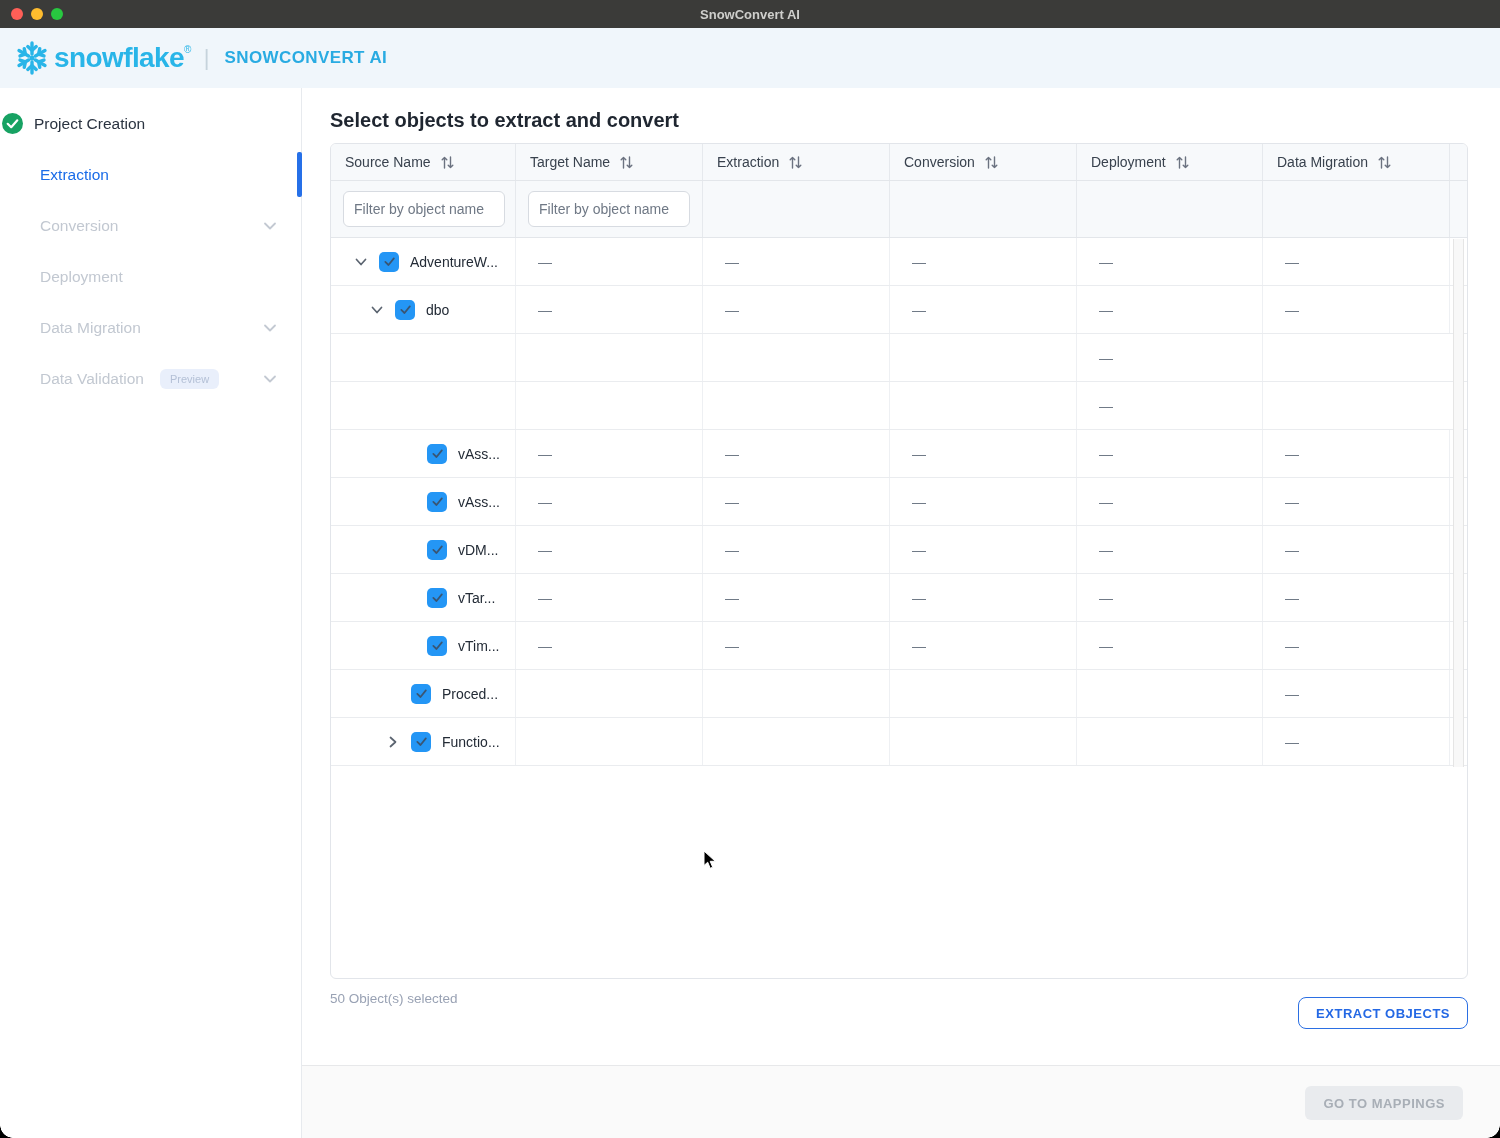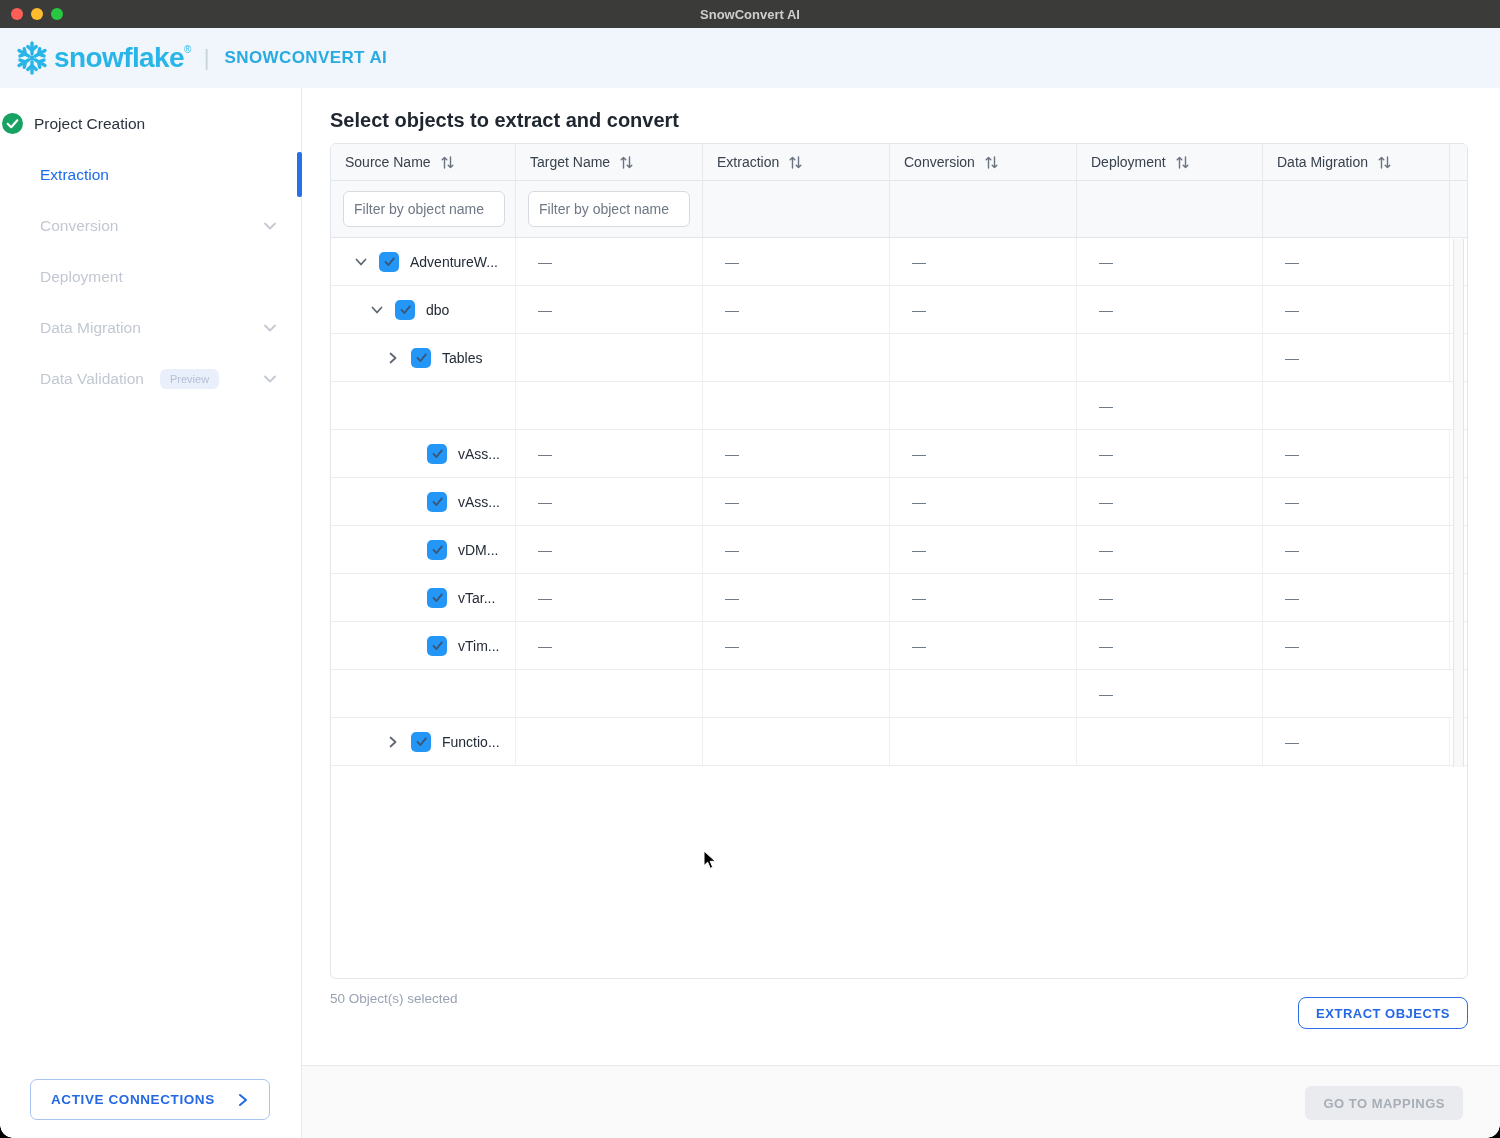--- a/index.html
+++ b/index.html
@@ -151,26 +151,20 @@
         </svg>
       </div>
       <div class="nav-item">
         <span>Data Validation</span>
         <span class="badge">Preview</span>
         <svg class="nav-chevron" width="14" height="12" viewBox="0 0 14 12">
           <polyline points="2,3.5 7,8.5 12,3.5" fill="none" stroke="#c3c9d2" stroke-width="1.8" stroke-linecap="round" stroke-linejoin="round"></polyline>
         </svg>
       </div>
     </div>
-    <button class="active-conn-btn">
-      <span>ACTIVE CONNECTIONS</span>
-      <svg width="12" height="14" viewBox="0 0 12 14">
-        <polyline points="3,2 9,7 3,12" fill="none" stroke="#2468e4" stroke-width="2" stroke-linecap="round" stroke-linejoin="round"></polyline>
-      </svg>
-    </button>
   </div>
 
   <div class="main">
     <div class="page-title">Select objects to extract and convert</div>
 
     <div class="table-card">
       <div class="thead grid" id="thead-grid">
           <div class="th">
             <span>Source Name</span>
             <svg class="sort-icon" width="15" height="15" viewBox="0 0 15 15">
@@ -273,127 +267,123 @@
               </span>
               <span class="row-label">dbo</span>
             </div>
             <div class="cell dash-cell">—</div>
             <div class="cell dash-cell">—</div>
             <div class="cell dash-cell">—</div>
             <div class="cell dash-cell">—</div>
             <div class="cell dash-cell">—</div>
           </div>
           <div class="trow grid">
+            <div class="cell dash-cell"></div>
+            <div class="cell dash-cell"></div>
+            <div class="cell dash-cell"></div>
+            <div class="cell dash-cell"></div>
+            <div class="cell dash-cell">—</div>
+          </div>
+          <div class="trow grid">
+            <div class="cell dash-cell"></div>
+            <div class="cell dash-cell"></div>
+            <div class="cell dash-cell"></div>
+            <div class="cell dash-cell"></div>
+            <div class="cell dash-cell">—</div>
+          </div>
+          <div class="trow grid">
+            <div class="cell" style="padding-left:70px">
+              <span class="expander"></span>
+              <span class="cbox">
+                <svg width="15" height="15" viewBox="0 0 18 18">
+                  <polyline points="4,9.5 7.8,13.2 14.2,5.2" fill="none" stroke="#3e4a5c" stroke-width="2.1" stroke-linecap="round" stroke-linejoin="round" opacity="0.85"></polyline>
+                </svg>
+              </span>
+              <span class="row-label">vAss...</span>
+            </div>
+            <div class="cell dash-cell">—</div>
+            <div class="cell dash-cell">—</div>
+            <div class="cell dash-cell">—</div>
+            <div class="cell dash-cell">—</div>
+            <div class="cell dash-cell">—</div>
+          </div>
+          <div class="trow grid">
+            <div class="cell" style="padding-left:70px">
+              <span class="expander"></span>
+              <span class="cbox">
+                <svg width="15" height="15" viewBox="0 0 18 18">
+                  <polyline points="4,9.5 7.8,13.2 14.2,5.2" fill="none" stroke="#3e4a5c" stroke-width="2.1" stroke-linecap="round" stroke-linejoin="round" opacity="0.85"></polyline>
+                </svg>
+              </span>
+              <span class="row-label">vAss...</span>
+            </div>
+            <div class="cell dash-cell">—</div>
+            <div class="cell dash-cell">—</div>
+            <div class="cell dash-cell">—</div>
+            <div class="cell dash-cell">—</div>
+            <div class="cell dash-cell">—</div>
+          </div>
+          <div class="trow grid">
+            <div class="cell" style="padding-left:70px">
+              <span class="expander"></span>
+              <span class="cbox">
+                <svg width="15" height="15" viewBox="0 0 18 18">
+                  <polyline points="4,9.5 7.8,13.2 14.2,5.2" fill="none" stroke="#3e4a5c" stroke-width="2.1" stroke-linecap="round" stroke-linejoin="round" opacity="0.85"></polyline>
+                </svg>
+              </span>
+              <span class="row-label">vDM...</span>
+            </div>
+            <div class="cell dash-cell">—</div>
+            <div class="cell dash-cell">—</div>
+            <div class="cell dash-cell">—</div>
+            <div class="cell dash-cell">—</div>
+            <div class="cell dash-cell">—</div>
+          </div>
+          <div class="trow grid">
+            <div class="cell" style="padding-left:70px">
+              <span class="expander"></span>
+              <span class="cbox">
+                <svg width="15" height="15" viewBox="0 0 18 18">
+                  <polyline points="4,9.5 7.8,13.2 14.2,5.2" fill="none" stroke="#3e4a5c" stroke-width="2.1" stroke-linecap="round" stroke-linejoin="round" opacity="0.85"></polyline>
+                </svg>
+              </span>
+              <span class="row-label">vTar...</span>
+            </div>
+            <div class="cell dash-cell">—</div>
+            <div class="cell dash-cell">—</div>
+            <div class="cell dash-cell">—</div>
+            <div class="cell dash-cell">—</div>
+            <div class="cell dash-cell">—</div>
+          </div>
+          <div class="trow grid">
+            <div class="cell" style="padding-left:70px">
+              <span class="expander"></span>
+              <span class="cbox">
+                <svg width="15" height="15" viewBox="0 0 18 18">
+                  <polyline points="4,9.5 7.8,13.2 14.2,5.2" fill="none" stroke="#3e4a5c" stroke-width="2.1" stroke-linecap="round" stroke-linejoin="round" opacity="0.85"></polyline>
+                </svg>
+              </span>
+              <span class="row-label">vTim...</span>
+            </div>
+            <div class="cell dash-cell">—</div>
+            <div class="cell dash-cell">—</div>
+            <div class="cell dash-cell">—</div>
+            <div class="cell dash-cell">—</div>
+            <div class="cell dash-cell">—</div>
+          </div>
+          <div class="trow grid">
             <div class="cell" style="padding-left:54px">
-              <button class="expander">
-                <svg width="14" height="14" viewBox="0 0 14 14">
-                  <polyline points="4.5,2.5 9.5,7 4.5,11.5" fill="none" stroke="#5b6470" stroke-width="1.7" stroke-linecap="round" stroke-linejoin="round"></polyline>
-                </svg>
-              </button>
-              <span class="cbox">
-                <svg width="15" height="15" viewBox="0 0 18 18">
-                  <polyline points="4,9.5 7.8,13.2 14.2,5.2" fill="none" stroke="#3e4a5c" stroke-width="2.1" stroke-linecap="round" stroke-linejoin="round" opacity="0.85"></polyline>
-                </svg>
-              </span>
-              <span class="row-label">Tables</span>
-            </div>
-            <div class="cell dash-cell"></div>
-            <div class="cell dash-cell"></div>
-            <div class="cell dash-cell"></div>
-            <div class="cell dash-cell"></div>
-            <div class="cell dash-cell">—</div>
-          </div>
-          <div class="trow grid">
-            <div class="cell dash-cell"></div>
-            <div class="cell dash-cell"></div>
-            <div class="cell dash-cell"></div>
-            <div class="cell dash-cell"></div>
-            <div class="cell dash-cell">—</div>
-          </div>
-          <div class="trow grid">
-            <div class="cell" style="padding-left:70px">
-              <span class="expander"></span>
-              <span class="cbox">
-                <svg width="15" height="15" viewBox="0 0 18 18">
-                  <polyline points="4,9.5 7.8,13.2 14.2,5.2" fill="none" stroke="#3e4a5c" stroke-width="2.1" stroke-linecap="round" stroke-linejoin="round" opacity="0.85"></polyline>
-                </svg>
-              </span>
-              <span class="row-label">vAss...</span>
-            </div>
-            <div class="cell dash-cell">—</div>
-            <div class="cell dash-cell">—</div>
-            <div class="cell dash-cell">—</div>
-            <div class="cell dash-cell">—</div>
-            <div class="cell dash-cell">—</div>
-          </div>
-          <div class="trow grid">
-            <div class="cell" style="padding-left:70px">
-              <span class="expander"></span>
-              <span class="cbox">
-                <svg width="15" height="15" viewBox="0 0 18 18">
-                  <polyline points="4,9.5 7.8,13.2 14.2,5.2" fill="none" stroke="#3e4a5c" stroke-width="2.1" stroke-linecap="round" stroke-linejoin="round" opacity="0.85"></polyline>
-                </svg>
-              </span>
-              <span class="row-label">vAss...</span>
-            </div>
-            <div class="cell dash-cell">—</div>
-            <div class="cell dash-cell">—</div>
-            <div class="cell dash-cell">—</div>
-            <div class="cell dash-cell">—</div>
-            <div class="cell dash-cell">—</div>
-          </div>
-          <div class="trow grid">
-            <div class="cell" style="padding-left:70px">
-              <span class="expander"></span>
-              <span class="cbox">
-                <svg width="15" height="15" viewBox="0 0 18 18">
-                  <polyline points="4,9.5 7.8,13.2 14.2,5.2" fill="none" stroke="#3e4a5c" stroke-width="2.1" stroke-linecap="round" stroke-linejoin="round" opacity="0.85"></polyline>
-                </svg>
-              </span>
-              <span class="row-label">vDM...</span>
-            </div>
-            <div class="cell dash-cell">—</div>
-            <div class="cell dash-cell">—</div>
-            <div class="cell dash-cell">—</div>
-            <div class="cell dash-cell">—</div>
-            <div class="cell dash-cell">—</div>
-          </div>
-          <div class="trow grid">
-            <div class="cell" style="padding-left:70px">
-              <span class="expander"></span>
-              <span class="cbox">
-                <svg width="15" height="15" viewBox="0 0 18 18">
-                  <polyline points="4,9.5 7.8,13.2 14.2,5.2" fill="none" stroke="#3e4a5c" stroke-width="2.1" stroke-linecap="round" stroke-linejoin="round" opacity="0.85"></polyline>
-                </svg>
-              </span>
-              <span class="row-label">vTar...</span>
-            </div>
-            <div class="cell dash-cell">—</div>
-            <div class="cell dash-cell">—</div>
-            <div class="cell dash-cell">—</div>
-            <div class="cell dash-cell">—</div>
-            <div class="cell dash-cell">—</div>
-          </div>
-          <div class="trow grid">
-            <div class="cell" style="padding-left:70px">
-              <span class="expander"></span>
-              <span class="cbox">
-                <svg width="15" height="15" viewBox="0 0 18 18">
-                  <polyline points="4,9.5 7.8,13.2 14.2,5.2" fill="none" stroke="#3e4a5c" stroke-width="2.1" stroke-linecap="round" stroke-linejoin="round" opacity="0.85"></polyline>
-                </svg>
-              </span>
-              <span class="row-label">vTim...</span>
-            </div>
-            <div class="cell dash-cell">—</div>
-            <div class="cell dash-cell">—</div>
-            <div class="cell dash-cell">—</div>
-            <div class="cell dash-cell">—</div>
-            <div class="cell dash-cell">—</div>
-          </div>
-          <div class="trow grid">
+              <span class="expander"></span>
+              <span class="cbox">
+                <svg width="15" height="15" viewBox="0 0 18 18">
+                  <polyline points="4,9.5 7.8,13.2 14.2,5.2" fill="none" stroke="#3e4a5c" stroke-width="2.1" stroke-linecap="round" stroke-linejoin="round" opacity="0.85"></polyline>
+                </svg>
+              </span>
+              <span class="row-label">Proced...</span>
+            </div>
             <div class="cell dash-cell"></div>
             <div class="cell dash-cell"></div>
             <div class="cell dash-cell"></div>
             <div class="cell dash-cell"></div>
             <div class="cell dash-cell">—</div>
           </div>
           <div class="trow grid">
             <div class="cell" style="padding-left:54px">
               <button class="expander">
                 <svg width="14" height="14" viewBox="0 0 14 14">

